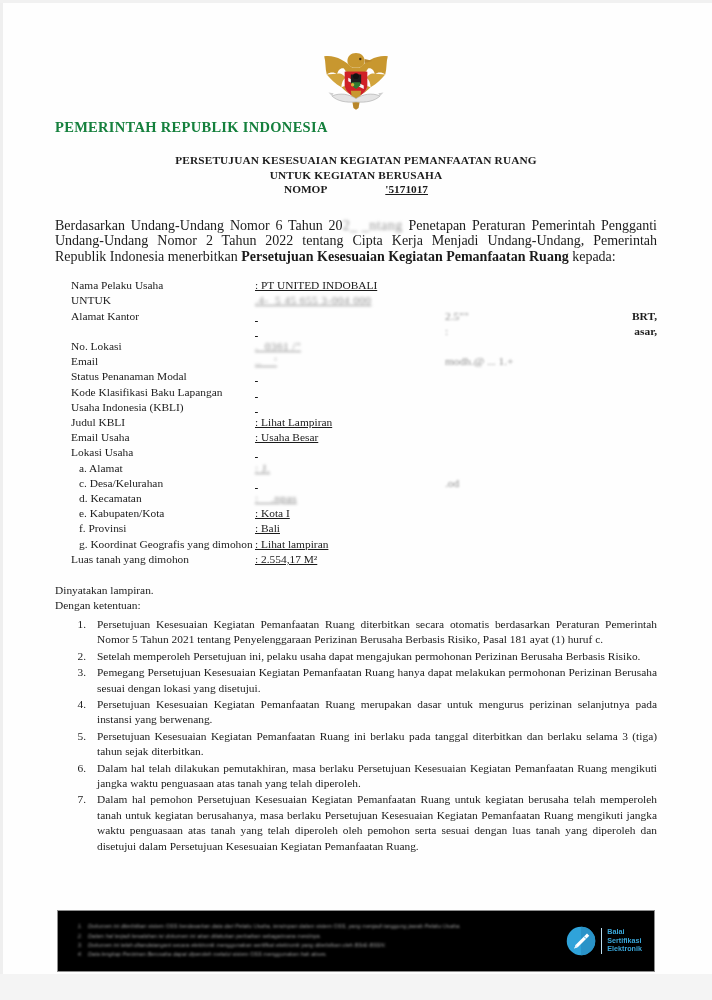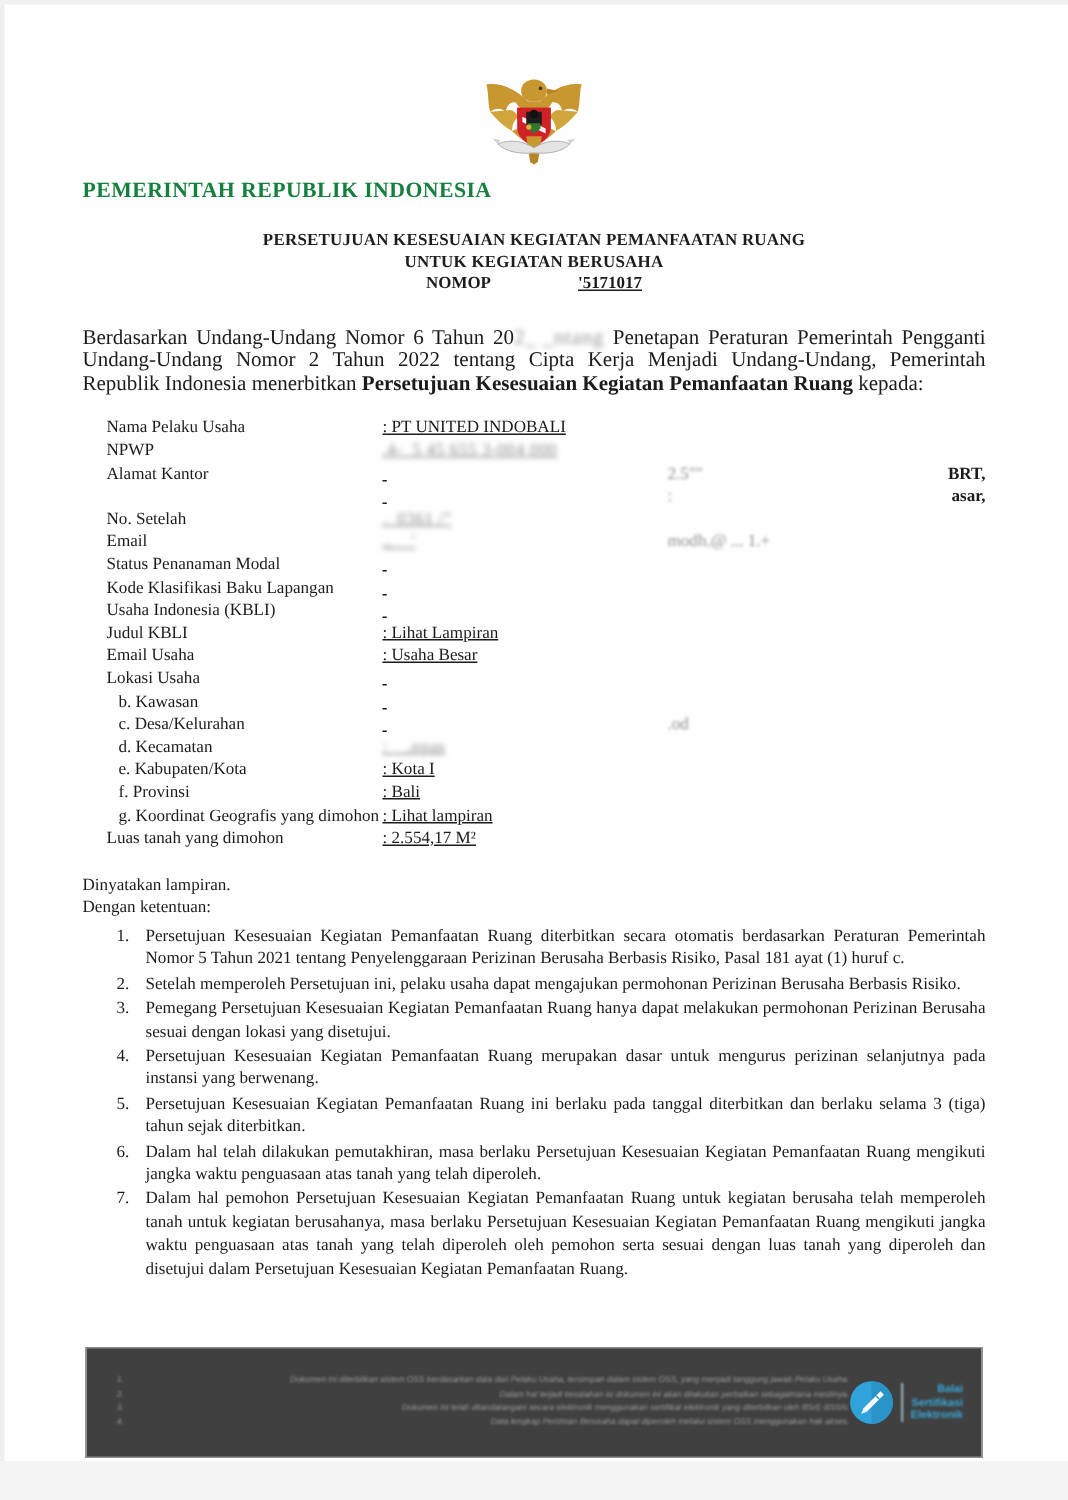--- a/index.html
+++ b/index.html
@@ -170,28 +170,27 @@
     text-align: justify;
     text-justify: inter-word;
   }
 
   
   .footer-box {
     position: absolute;
     left: 57px;
     right: 57px;
     bottom: 28px;
-    height: 74px;
+    height: 62px;
     border: 1.5px solid #8e8e8e;
-    background: #404040;
+    background: #000000;
     box-sizing: border-box;
     display: flex;
     align-items: center;
     padding: 5px 8px 5px 6px;
-    text-align: right;
   }
   ol.footnotes {
     margin: 0;
     padding-left: 20px;
     flex: 1 1 auto;
     font-family: "Liberation Sans", sans-serif;
     font-size: 5.6px;
     line-height: 9.4px;
     color: #9b9b9b;
     font-style: italic;
@@ -281,37 +280,37 @@
   <p class="intro">
     <span>Berdasarkan Undang-Undang Nomor 6 Tahun 20</span><span class="redact-inline">2_  _ntang</span><span> Penetapan Peraturan Pemerintah Pengganti Undang-Undang Nomor 2 Tahun 2022 tentang Cipta Kerja Menjadi Undang-Undang, Pemerintah Republik Indonesia menerbitkan </span><b>Persetujuan Kesesuaian Kegiatan Pemanfaatan Ruang</b><span> kepada:</span>
   </p>
 
   <div class="fields">
       <div class="frow">
         <div class="flabel">Nama Pelaku Usaha</div>
         <div class="fval blur-soft">: PT UNITED INDOBALI</div>
       </div>
       <div class="frow">
-        <div class="flabel">NPWP</div>
+        <div class="flabel">UNTUK</div>
         <div class="fval blur-hard">.4-  5 45 655 3-004 000</div>
       </div>
       <div class="frow">
         <div class="flabel">Alamat Kantor</div>
         <div class="fval blur-soft">&nbsp;</div>
         <div class="fval-mid">2.5""</div>
         <div class="fval-right">BRT,</div>
       </div>
       <div class="frow">
         <div class="flabel">&nbsp;</div>
         <div class="fval blur-soft">&nbsp;</div>
         <div class="fval-mid">:</div>
         <div class="fval-right">asar,</div>
       </div>
       <div class="frow">
-        <div class="flabel">No. Setelah</div>
+        <div class="flabel">No. Lokasi</div>
         <div class="fval blur-hard">.  0361 /"</div>
       </div>
       <div class="frow">
         <div class="flabel">Email</div>
         <div class="fval blur-hard">..    '</div>
         <div class="fval-mid">modh.@ ... 1.+</div>
       </div>
       <div class="frow">
         <div class="flabel">Status Penanaman Modal</div>
         <div class="fval blur-soft">&nbsp;</div>
@@ -330,22 +329,22 @@
       </div>
       <div class="frow">
         <div class="flabel">Email Usaha</div>
         <div class="fval blur-soft">: Usaha Besar</div>
       </div>
       <div class="frow">
         <div class="flabel">Lokasi Usaha</div>
         <div class="fval blur-soft">&nbsp;</div>
       </div>
       <div class="frow">
-        <div class="flabel sub">b. Kawasan</div>
-        <div class="fval blur-soft">&nbsp;</div>
+        <div class="flabel sub">a. Alamat</div>
+        <div class="fval blur-hard">: J.</div>
       </div>
       <div class="frow">
         <div class="flabel sub">c. Desa/Kelurahan</div>
         <div class="fval blur-soft">&nbsp;</div>
         <div class="fval-mid">.od</div>
       </div>
       <div class="frow">
         <div class="flabel sub">d. Kecamatan</div>
         <div class="fval blur-hard">:  _.npas</div>
       </div>

